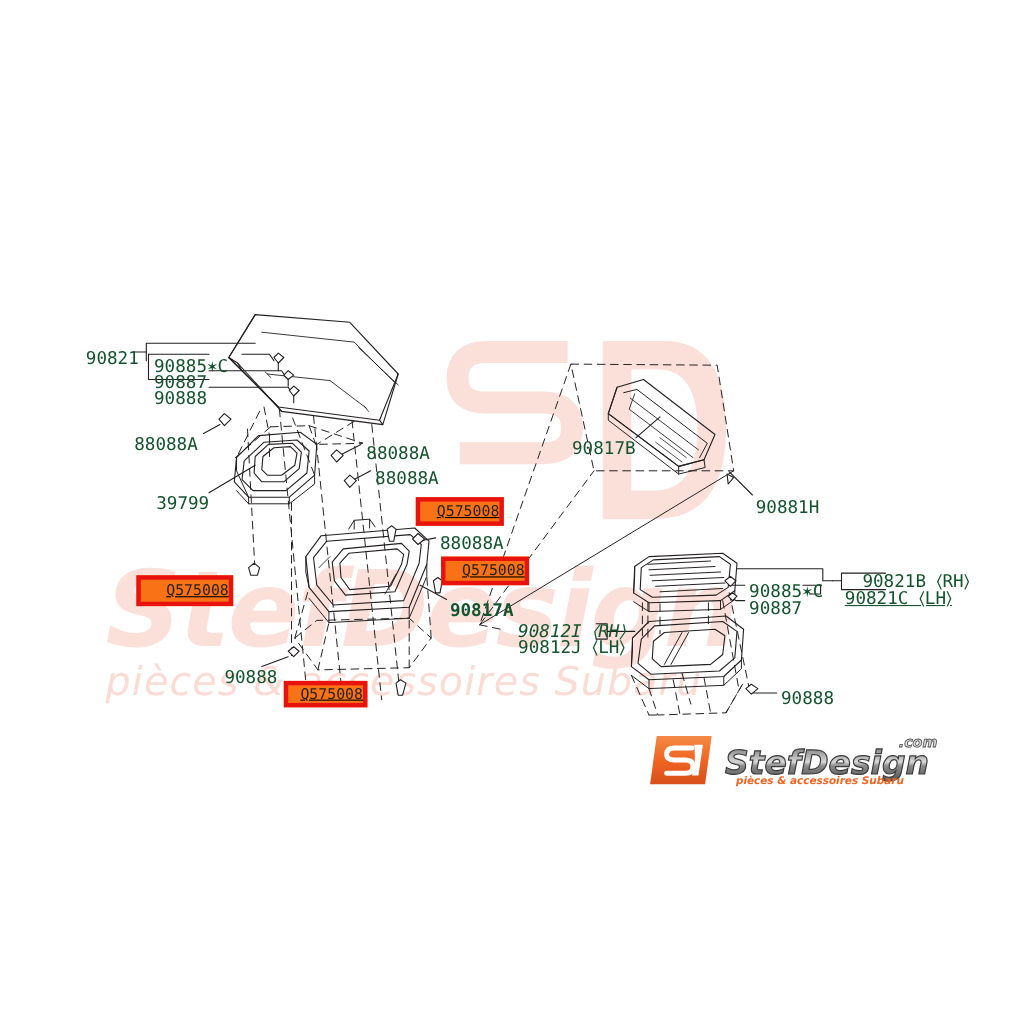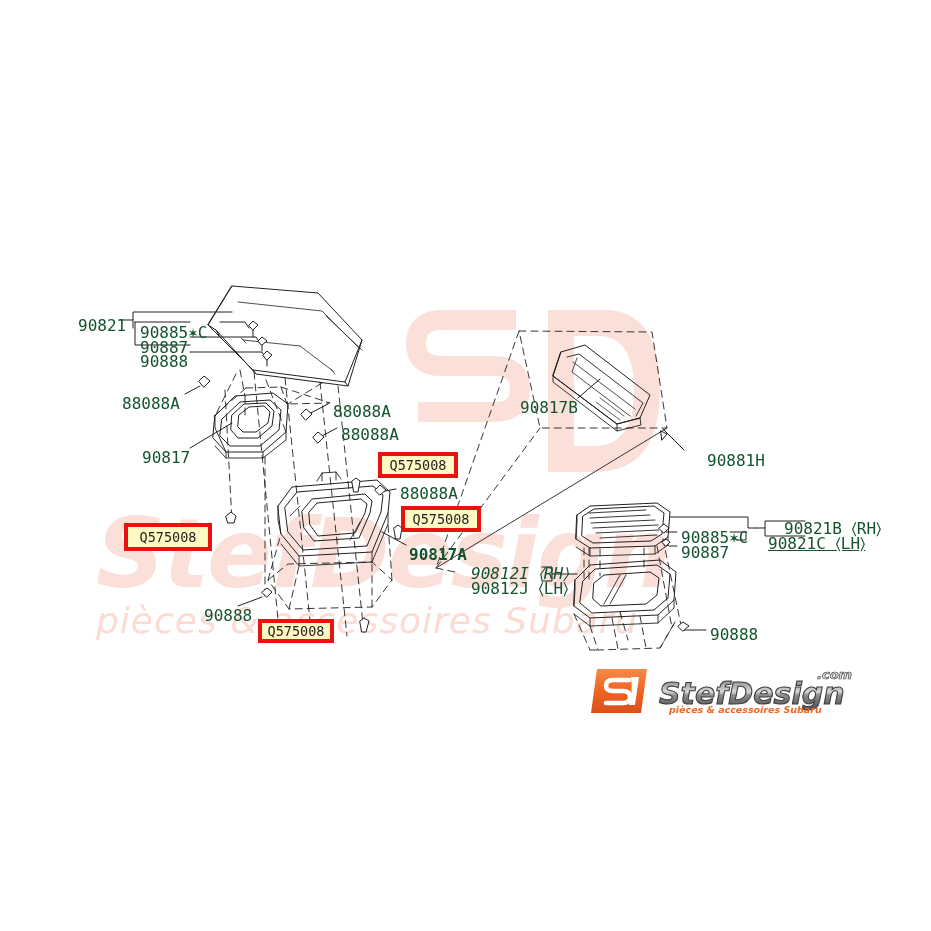--- a/index.html
+++ b/index.html
@@ -38,23 +38,23 @@
     font-family:"DejaVu Sans Mono", monospace;
     font-size:16px;
     color:#14532d;
     white-space:nowrap;
     letter-spacing:0px;
     line-height:15px;
   }
   .hl{
     position:absolute;
     border:4px solid #e8120e;
-    background:#fef9c3;
+    background:#f97316;
     box-sizing:border-box;
-    display:flex;align-items:center;justify-content:center;
+    display:flex;align-items:center;justify-content:flex-end;text-decoration:underline;
   }
   .hl span{
     font-family:"DejaVu Sans Mono", monospace;
     font-size:13.5px;color:#231f20;white-space:nowrap;
   }
 
   
   #logo{position:absolute;left:589px;top:663px;width:268px;height:60px;}
 </style>
 </head>
@@ -294,28 +294,28 @@
         <path d="M678 626 l5 -4 l6 4 l-6 5 z"></path>
       </g>
     </g>
   </svg>
 
   <div class="lbl" style="left:78px;  top:318px;">90821</div>
   <div class="lbl" style="left:140px; top:325px;">90885✶C</div>
   <div class="lbl" style="left:140px; top:340px;">90887</div>
   <div class="lbl" style="left:140px; top:354px;">90888</div>
   <div class="lbl" style="left:122px; top:396px;">88088A</div>
-  <div class="lbl" style="left:142px; top:450px;">90817</div>
+  <div class="lbl" style="left:142px; top:450px;">39799</div>
   <div class="lbl" style="left:333px; top:404px;">88088A</div>
   <div class="lbl" style="left:341px; top:427px;">88088A</div>
   <div class="lbl" style="left:400px; top:486px;">88088A</div>
   <div class="lbl" style="left:409px; top:547px;font-weight:bold;">90817A</div>
   <div class="lbl" style="left:204px; top:608px;">90888</div>
   <div class="lbl" style="left:520px; top:400px;">90817B</div>
-  <div class="lbl" style="left:687px; top:453px;margin-left:20px;">90881H</div>
+  <div class="lbl" style="left:687px; top:453px;">90881H</div>
   <div class="lbl" style="left:681px; top:530px;">90885✶C</div>
   <div class="lbl" style="left:681px; top:545px;">90887</div>
   <div class="lbl" style="left:784px; top:521px;">90821B 〈RH〉</div>
   <div class="lbl" style="left:768px; top:536px;text-decoration:underline;">90821C 〈LH〉</div>
   <div class="lbl" style="left:471px; top:566px;font-style:italic;">90812I 〈RH〉</div>
   <div class="lbl" style="left:471px; top:581px;text-align:center;">90812J 〈LH〉</div>
   <div class="lbl" style="left:710px; top:627px;">90888</div>
 
   <div class="hl" style="left:378px; top:452px; width:80px;  height:26px;">
     <span>Q575008</span>

